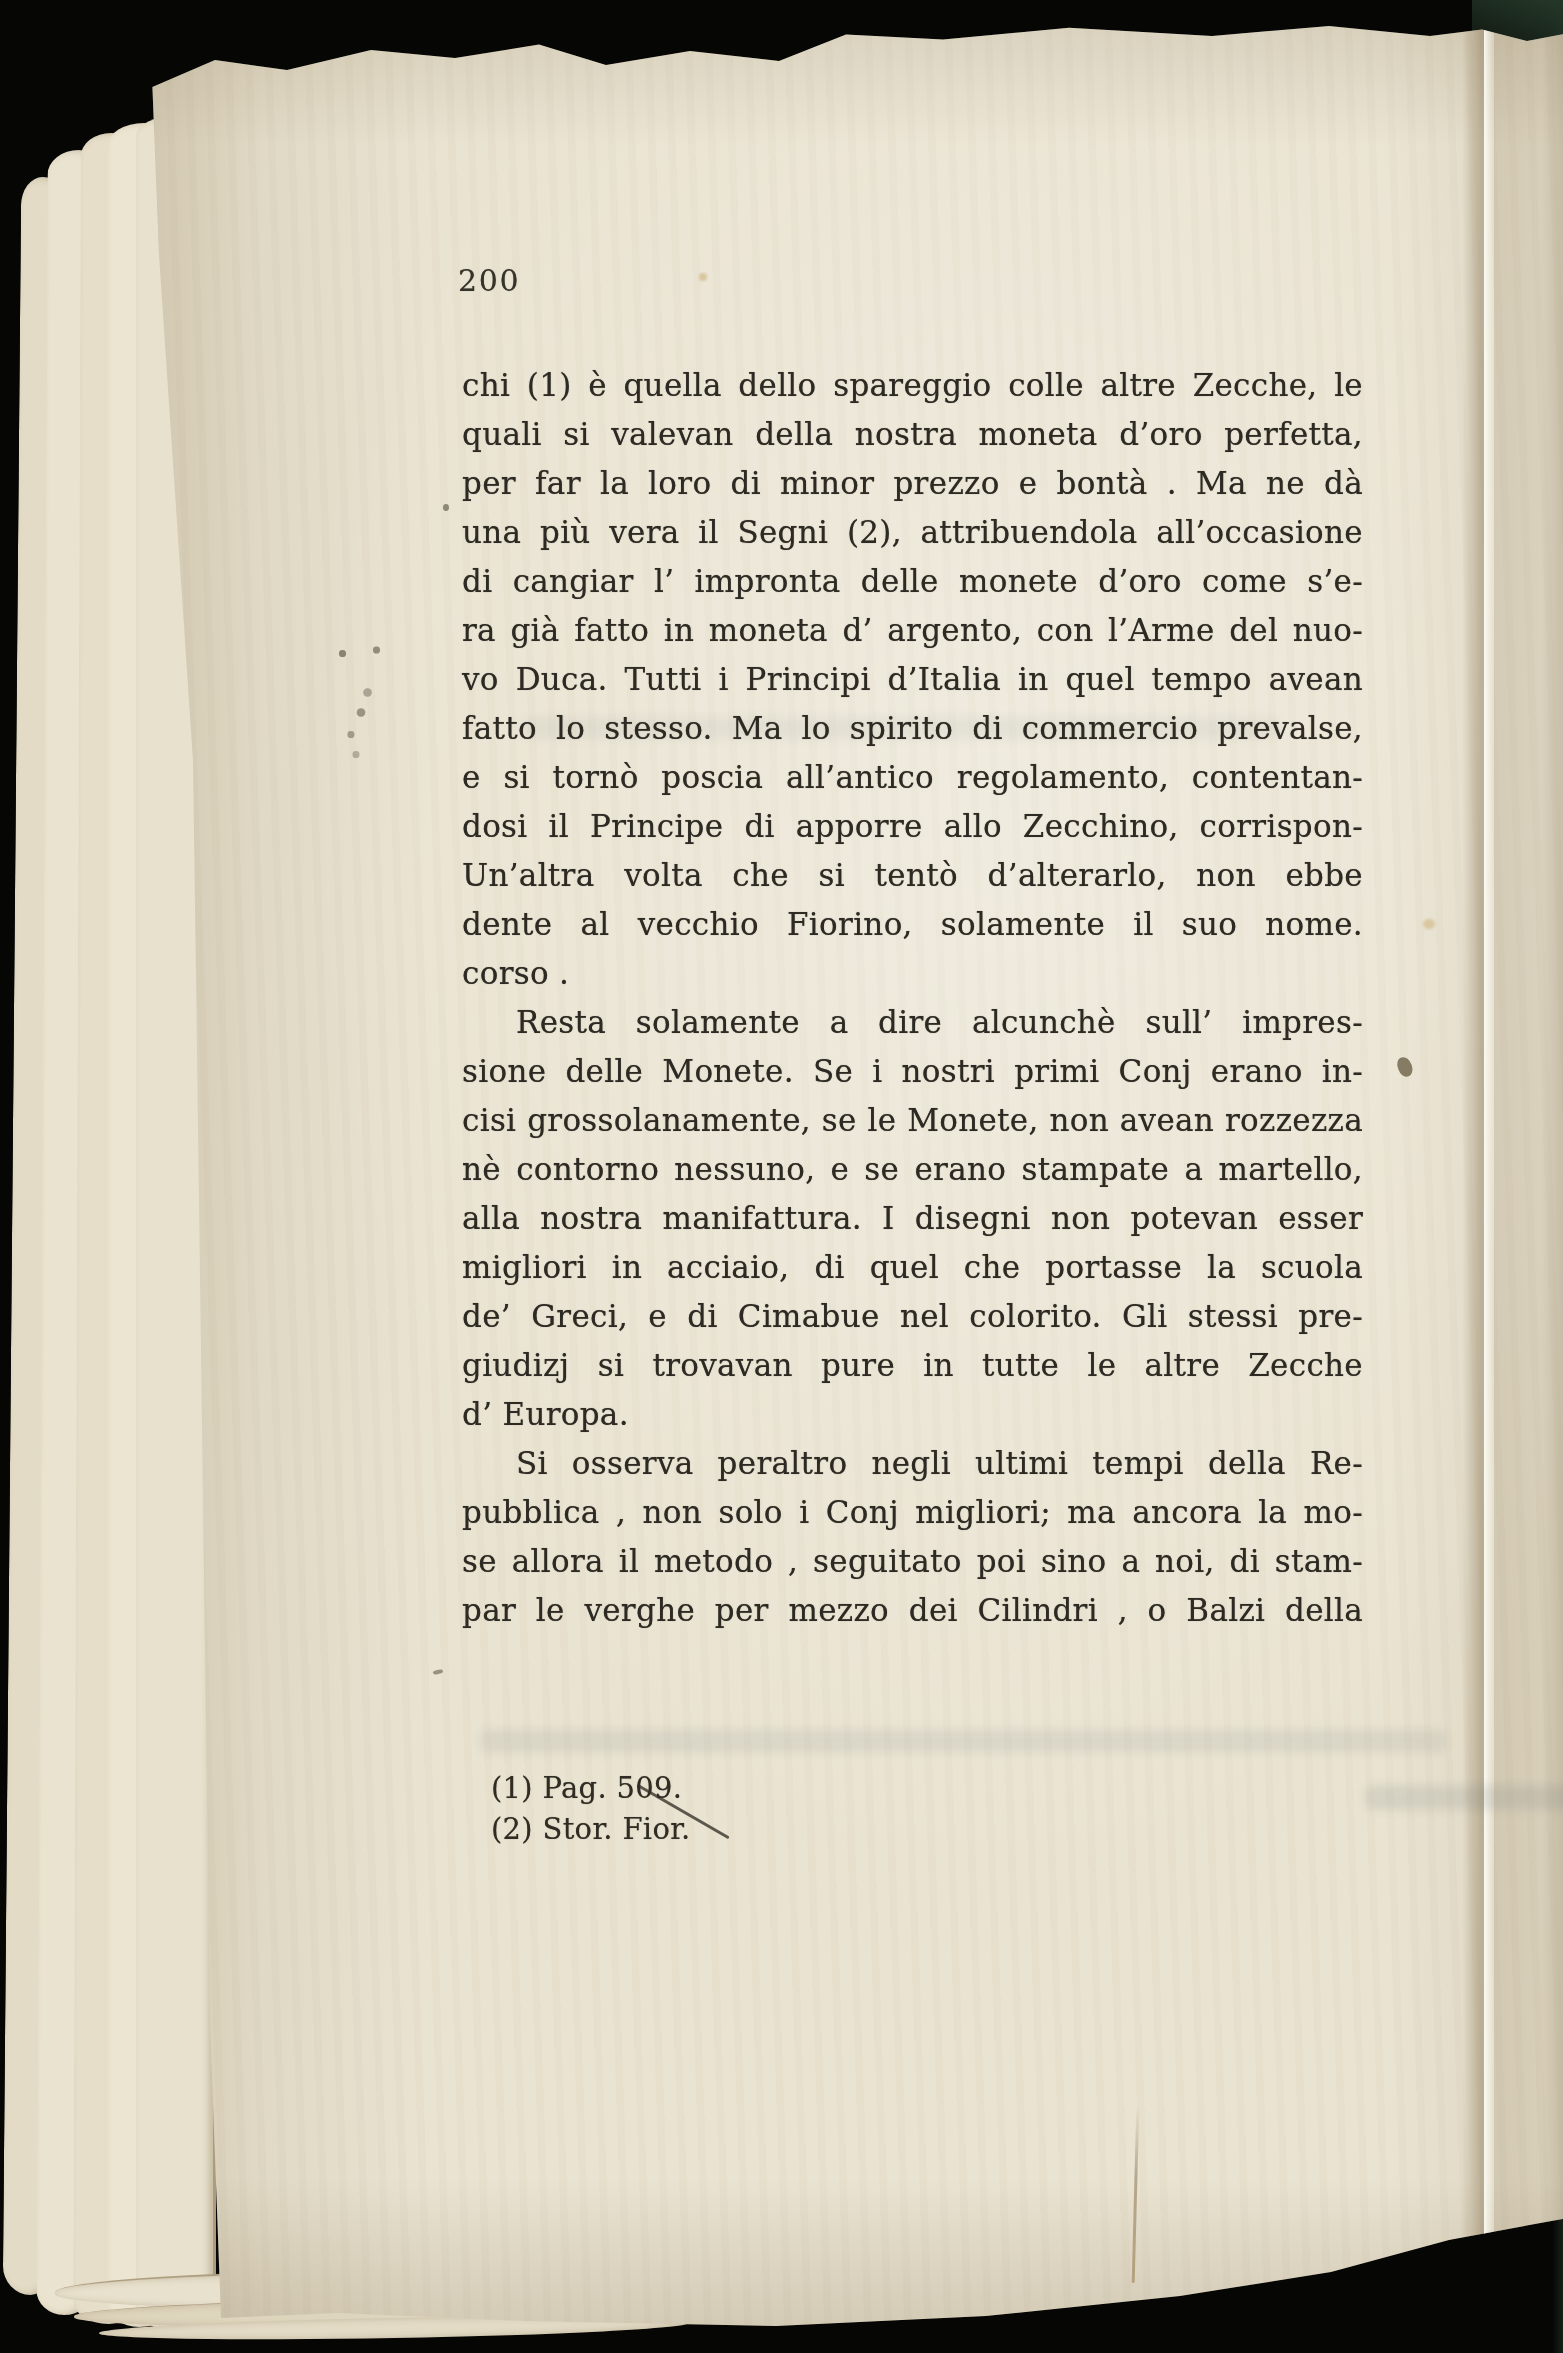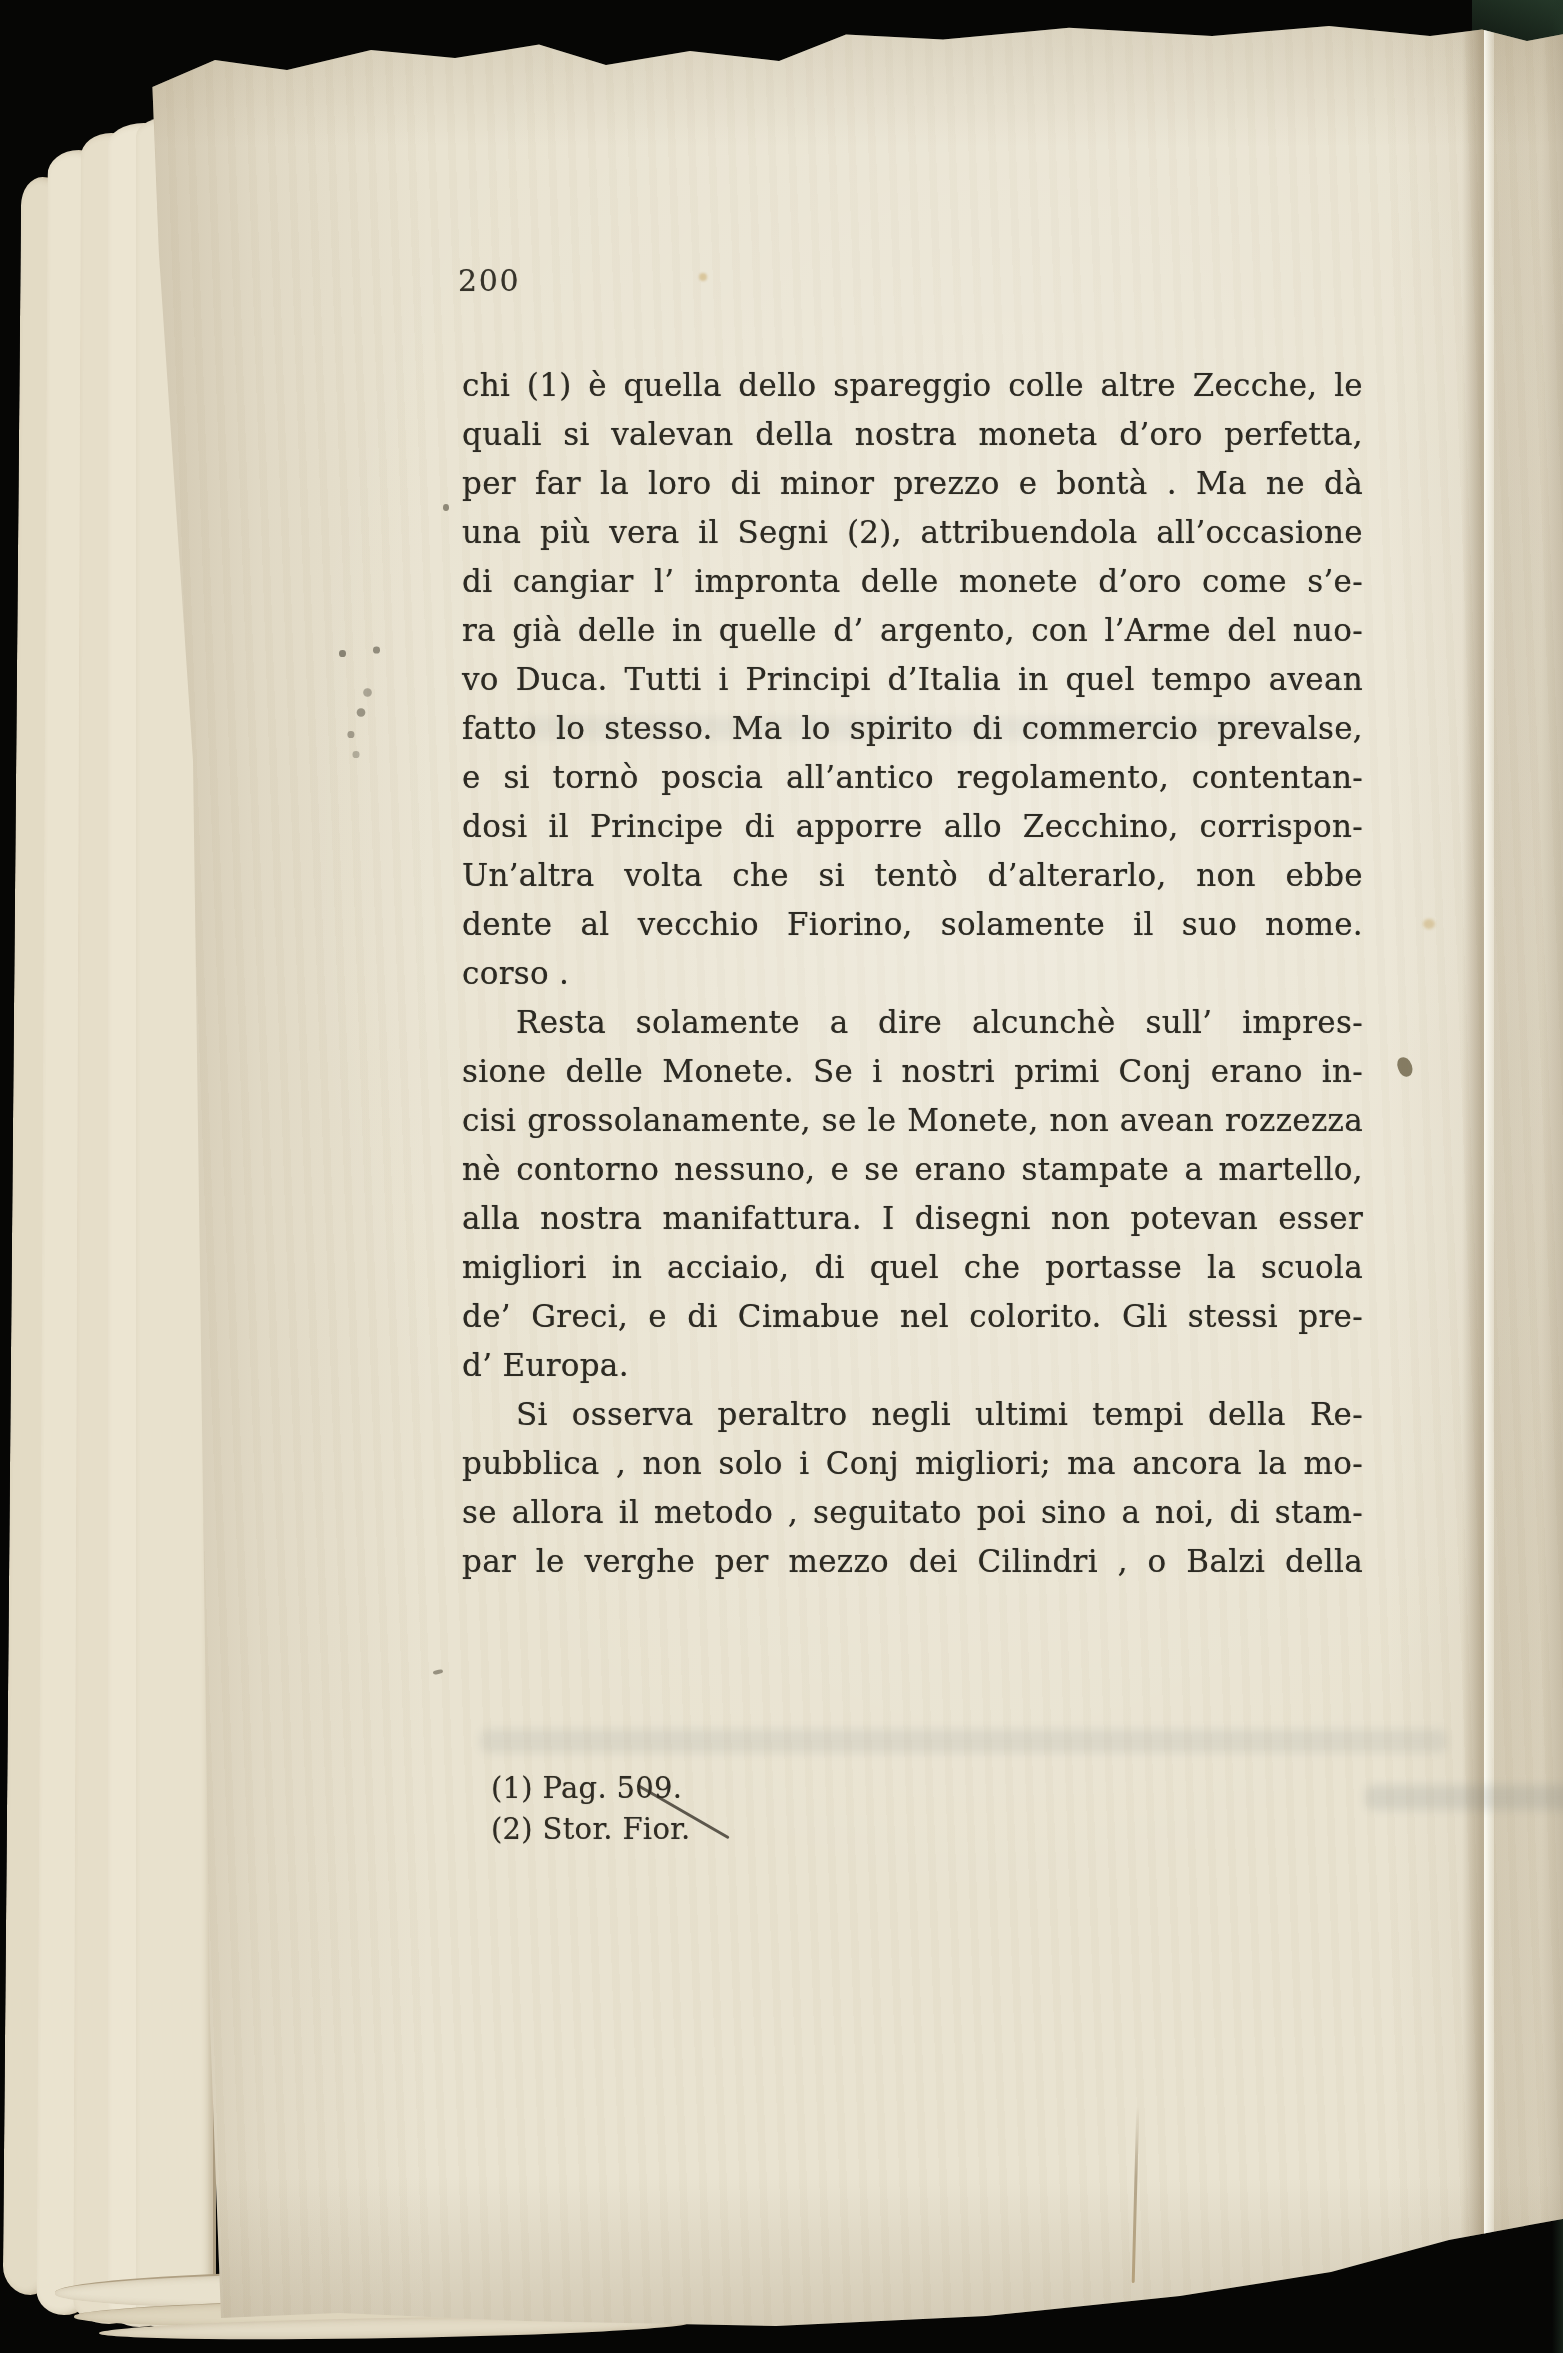--- a/index.html
+++ b/index.html
@@ -153,35 +153,36 @@
     <div class="fox2"></div>
 
     <div class="pagenum">200</div>
 
     <div class="bodytext">
       <div class="ln">chi (1) è quella dello spareggio colle altre Zecche, le</div>
       <div class="ln">quali si valevan della nostra moneta d’oro perfetta,</div>
       <div class="ln">per far la loro di minor prezzo e bontà . Ma ne dà</div>
       <div class="ln">una più vera il Segni (2), attribuendola all’occasione</div>
       <div class="ln">di cangiar l’ impronta delle monete d’oro come s’e-</div>
-      <div class="ln">ra già delle in quelle d’ argento, con l’Arme del nuo-</div>
+      <div class="ln">ra già fatto in moneta d’ argento, con l’Arme del nuo-</div>
       <div class="ln">vo Duca. Tutti i Principi d’Italia in quel tempo avean</div>
       <div class="ln">fatto lo stesso. Ma lo spirito di commercio prevalse,</div>
       <div class="ln">e si tornò poscia all’antico regolamento, contentan-</div>
       <div class="ln">dosi il Principe di apporre allo Zecchino, corrispon-</div>
       <div class="ln">Un’altra volta che si tentò d’alterarlo, non ebbe</div>
       <div class="ln">dente al vecchio Fiorino, solamente il suo nome.</div>
       <div class="ln pend">corso .</div>
       <div class="ln first">Resta solamente a dire alcunchè sull’ impres-</div>
       <div class="ln">sione delle Monete. Se i nostri primi Conj erano in-</div>
       <div class="ln">cisi grossolanamente, se le Monete, non avean rozzezza</div>
       <div class="ln">nè contorno nessuno, e se erano stampate a martello,</div>
       <div class="ln">alla nostra manifattura. I disegni non potevan esser</div>
       <div class="ln">migliori in acciaio, di quel che portasse la scuola</div>
       <div class="ln">de’ Greci, e di Cimabue nel colorito. Gli stessi pre-</div>
+      <div class="ln">giudizj si trovavan pure in tutte le altre Zecche</div>
       <div class="ln pend">d’ Europa.</div>
       <div class="ln first">Si osserva peraltro negli ultimi tempi della Re-</div>
       <div class="ln">pubblica , non solo i Conj migliori; ma ancora la mo-</div>
       <div class="ln">se allora il metodo , seguitato poi sino a noi, di stam-</div>
       <div class="ln">par le verghe per mezzo dei Cilindri , o Balzi della</div>
     </div>
 
     <div class="fn fn1">(1) Pag. 509.</div>
     <div class="fn fn2">(2) Stor. Fior.</div>
     <div class="strike"></div>

